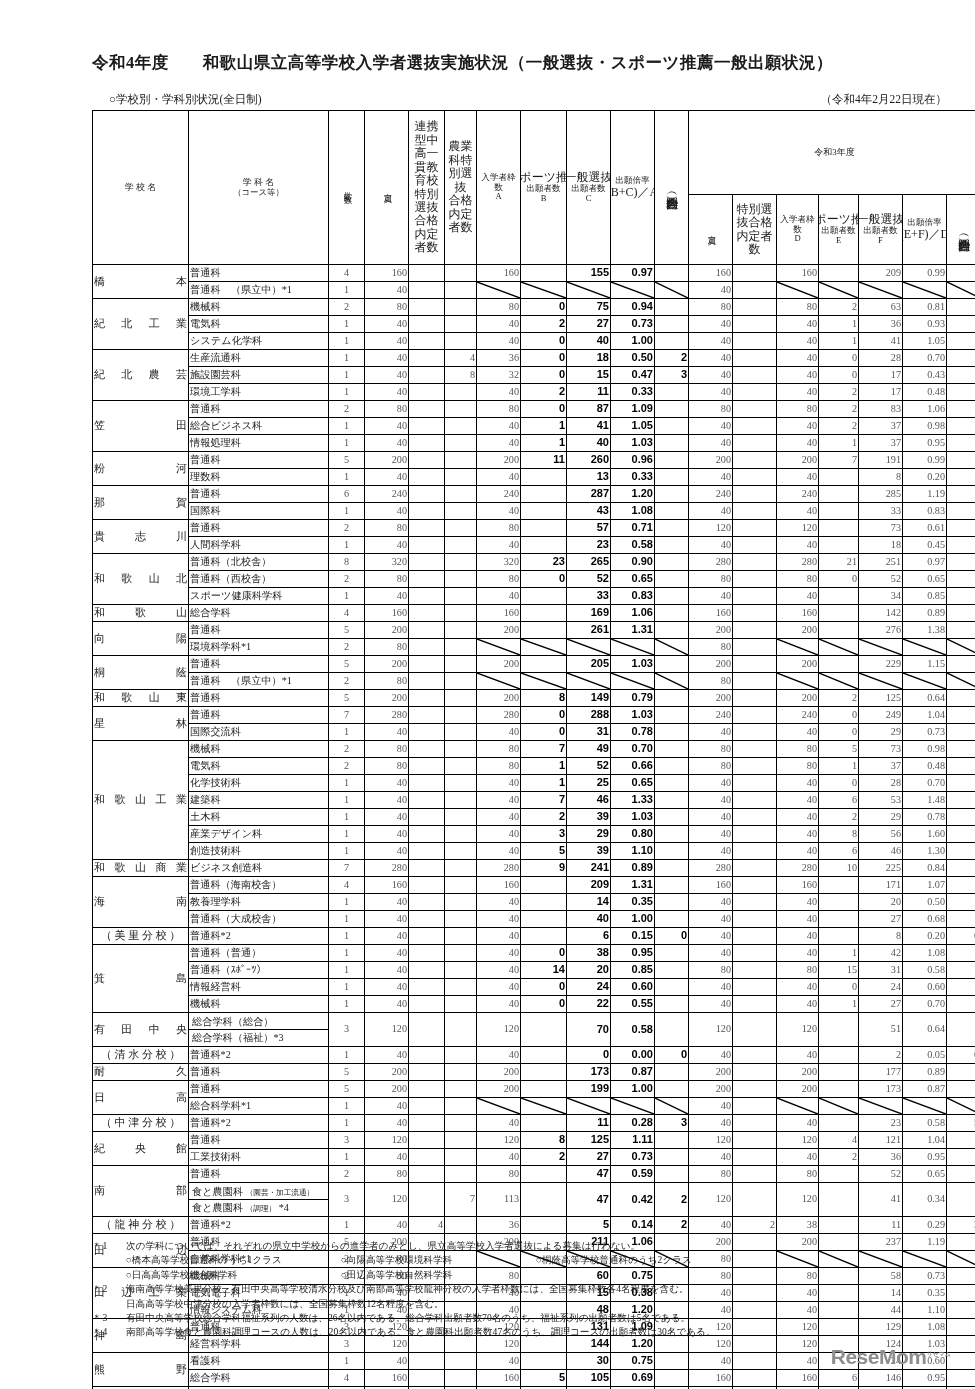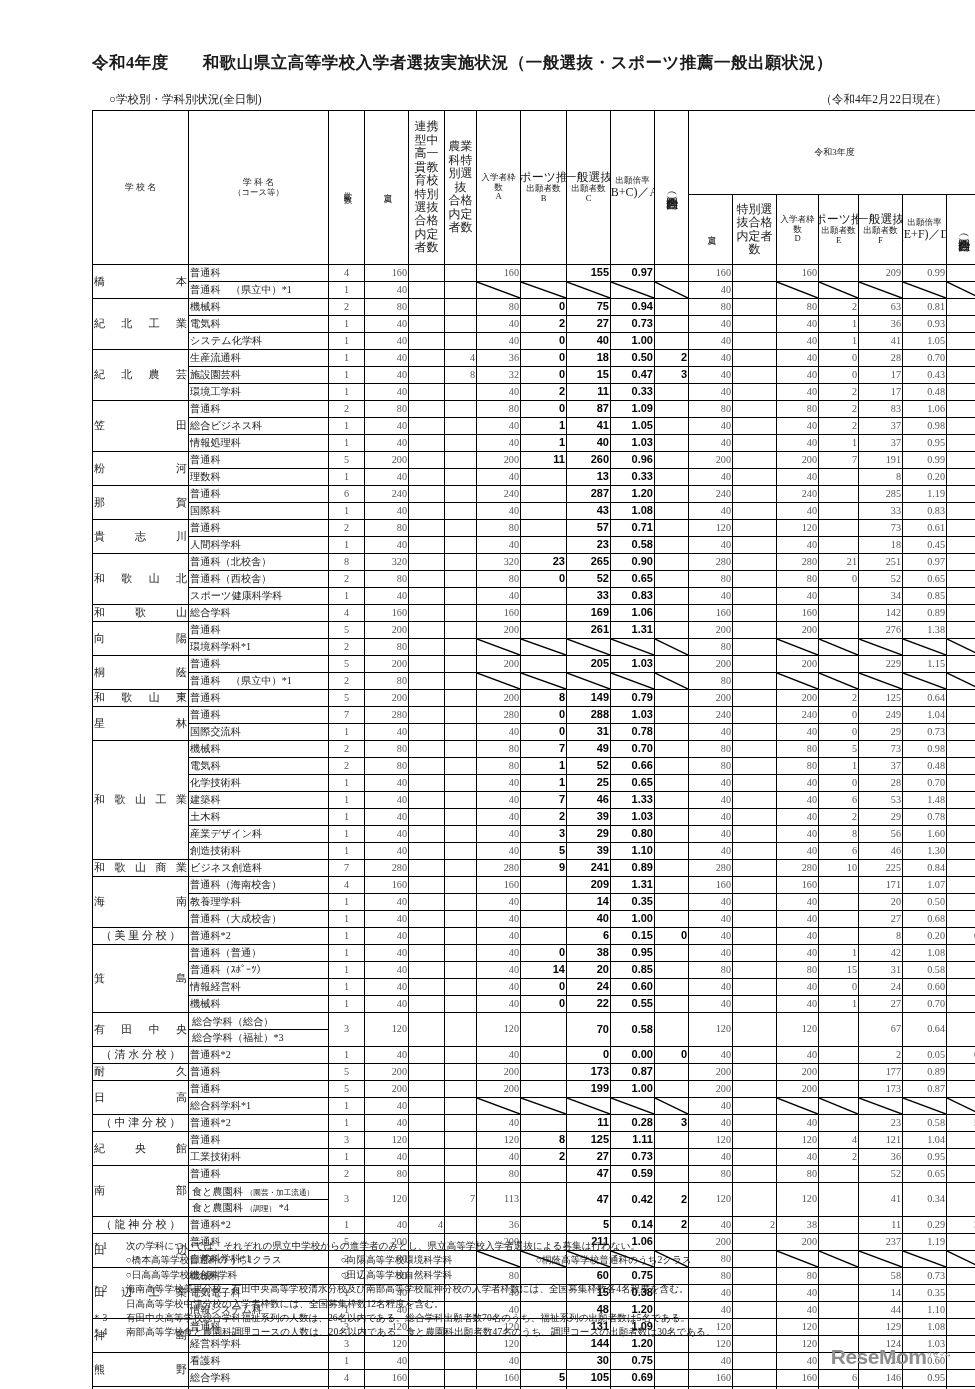--- a/index.html
+++ b/index.html
@@ -1210,21 +1210,21 @@
           <td class="num"></td>
           <td class="num">120</td>
           <td class="num bold"></td>
           <td class="num bold">70</td>
           <td class="num bold">0.58</td>
           <td class="num bold tb-right"></td>
           <td class="num">120</td>
           <td class="num"></td>
           <td class="num">120</td>
           <td class="num"></td>
-          <td class="num">67</td>
+          <td class="num">51</td>
           <td class="num">0.64</td>
           <td class="num tb-right"></td>
         </tr>
         <tr style="height: 17px;">
           <td class="school plain tb-left" rowspan="1">（ 清 水 分 校 ）</td>
           <td class="dept">普通科*2</td>
           <td class="num center">1</td>
           <td class="num">40</td>
           <td class="num"></td>
           <td class="num"></td>

